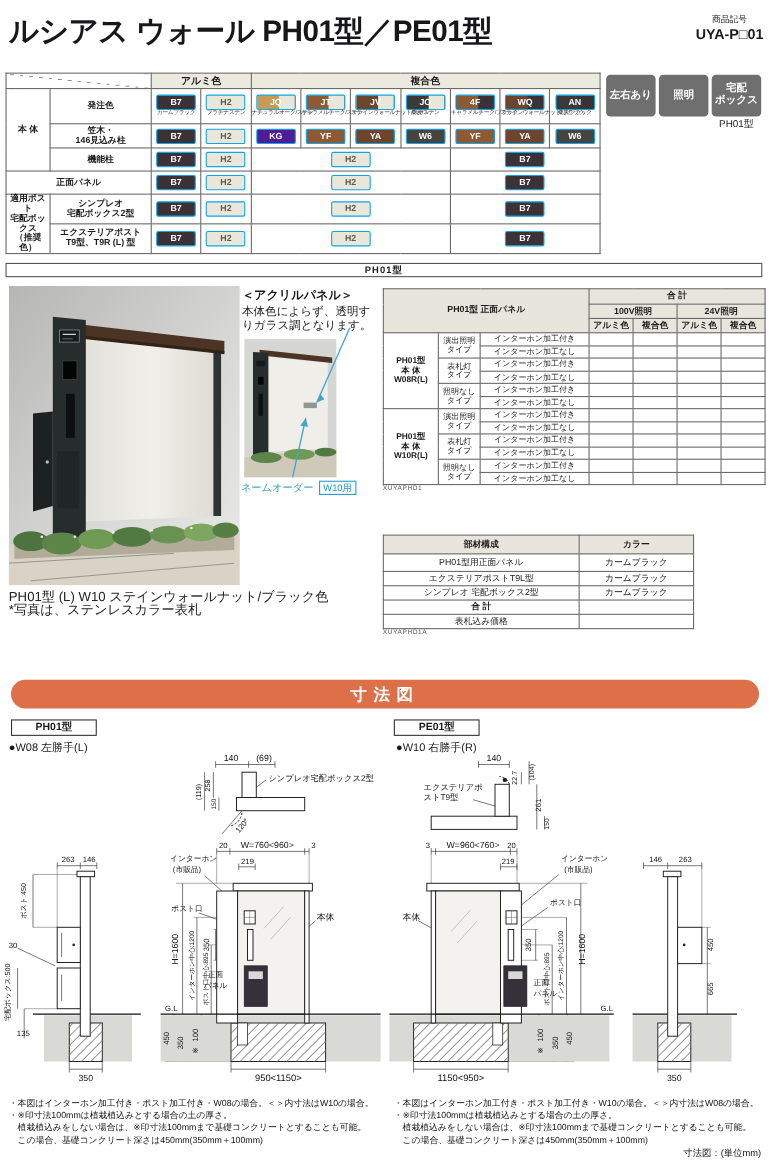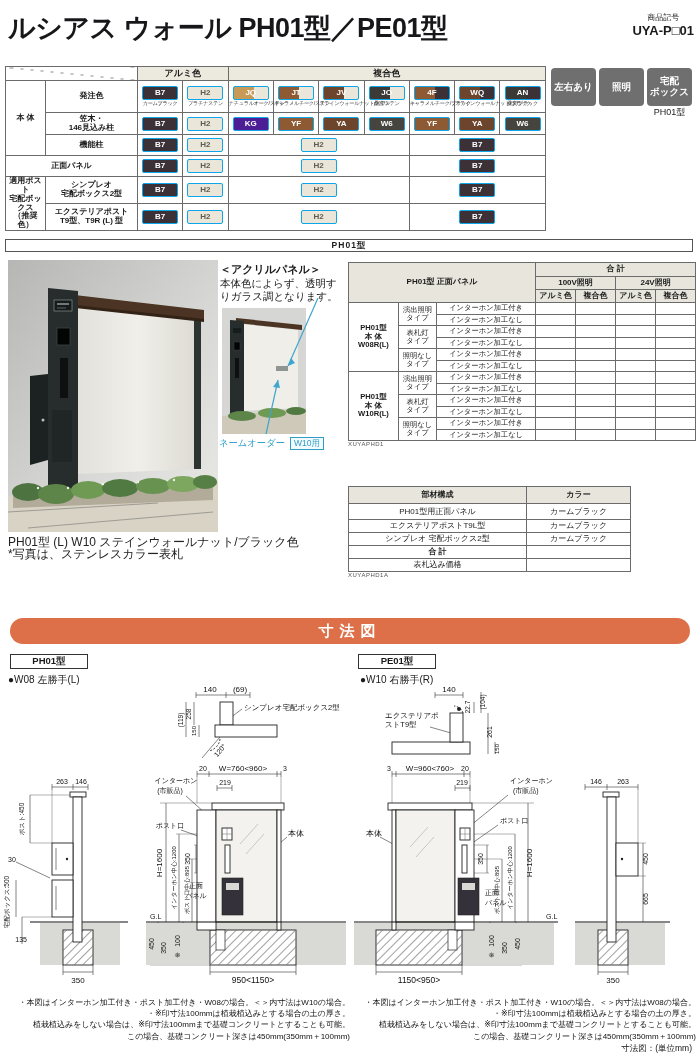--- a/index.html
+++ b/index.html
@@ -49,21 +49,21 @@
   .parts{border-collapse:collapse;table-layout:fixed;width:282px;}
   .parts th,.parts td{border:1px solid #6b6b6b;padding:1px 2px;text-align:center;vertical-align:middle;
         font-size:8px;line-height:1.15;}
   .parts th{background:#e8e6dc;font-weight:bold;}
   
   #sunpobar{left:10px;top:618px;width:680px;height:26px;border-radius:13px;color:#fff;font-size:15px;
         font-weight:bold;display:flex;align-items:center;justify-content:center;letter-spacing:6px;}
   .modelbox{width:78px;height:15px;border:1.3px solid #333;font-size:9.5px;font-weight:bold;
         display:flex;align-items:center;justify-content:center;box-sizing:border-box;}
   .hand{font-size:10px;}
-  .dim-note{font-size:8px;line-height:1.4;color:#111;text-align:right;}
+  .dim-note{font-size:8px;line-height:1.4;color:#111;}
   #unitnote{font-size:8.5px;color:#111;}
   
   svg text{font-family:"Liberation Sans","DejaVu Sans",sans-serif;fill:#111;}
   .t6{font-size:6px;} .t65{font-size:6.5px;} .t7{font-size:7px;} .t75{font-size:7.5px;}
   .t8{font-size:8px;} .t85{font-size:8.5px;}
   .dml{stroke:#333;stroke-width:0.6;} .thin{stroke:#555;stroke-width:0.45;}
   .ol{stroke:#222;stroke-width:0.9;fill:#fff;} .oln{stroke:#222;stroke-width:0.9;fill:none;}
   .glass{fill:#f3f2ee;stroke:#222;stroke-width:0.9;}
   .darkp{fill:#35313a;stroke:#222;stroke-width:0.6;}
   .band{fill:#d9d9d5;}

